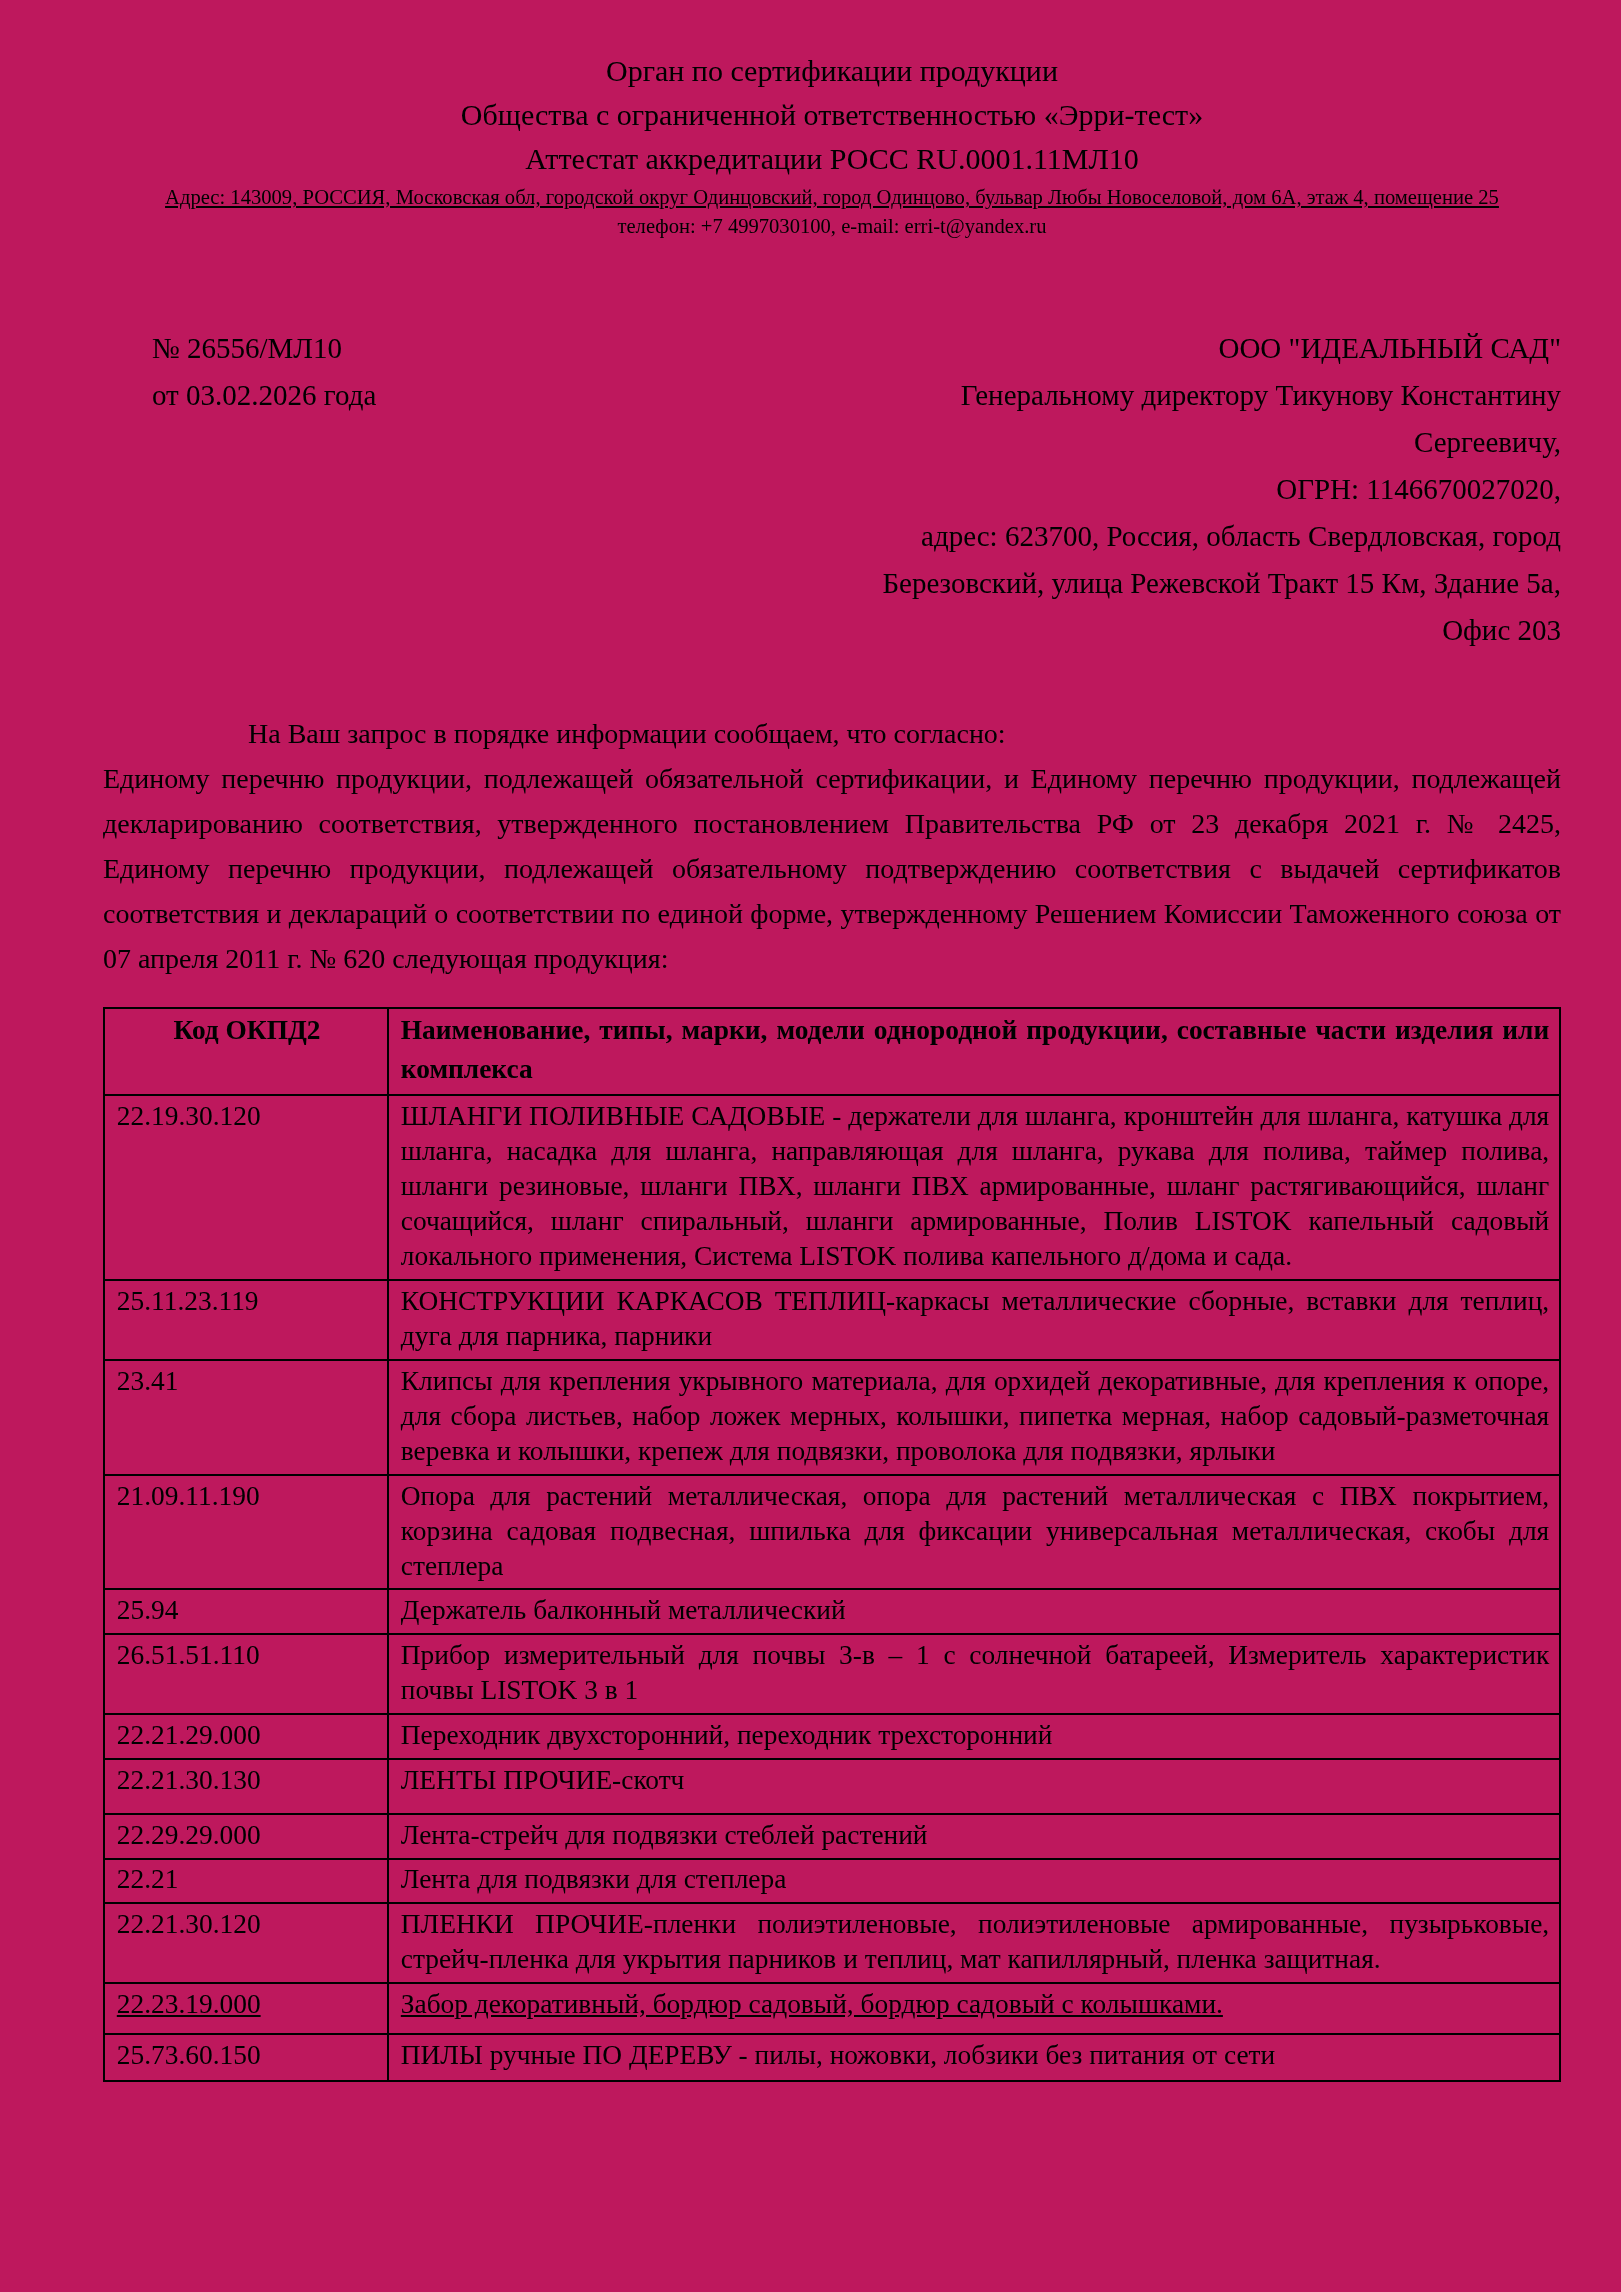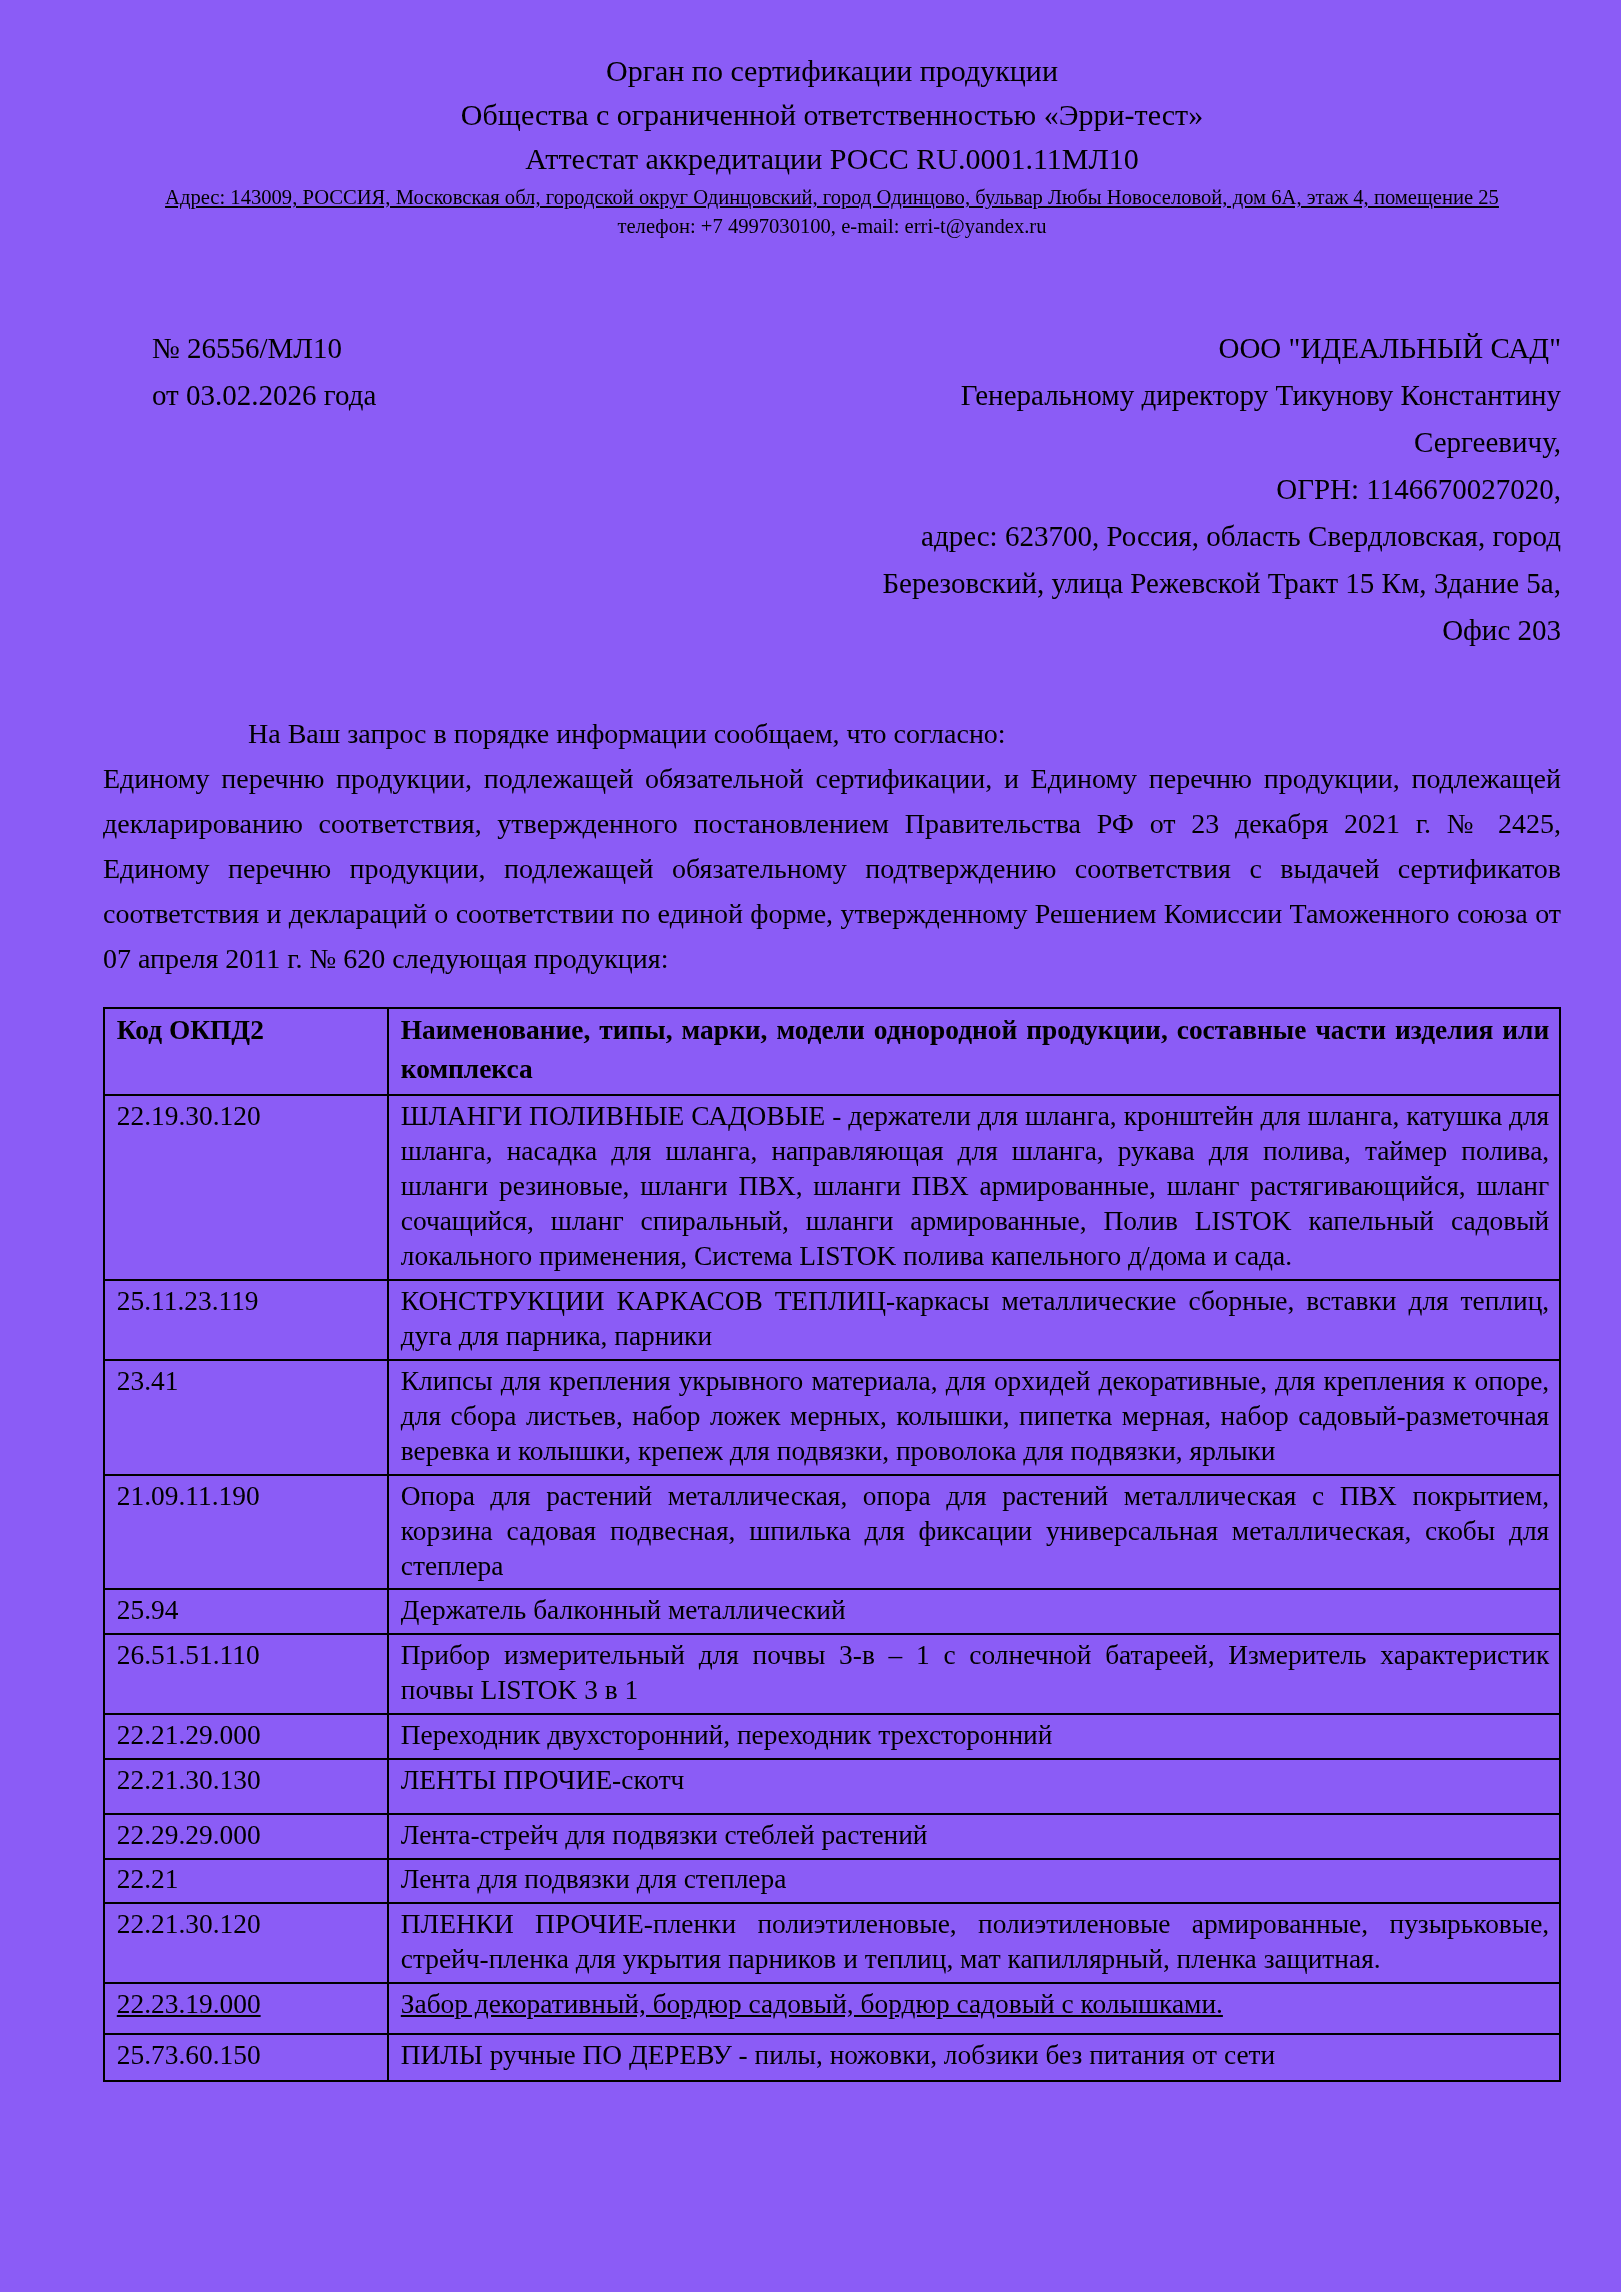--- a/index.html
+++ b/index.html
@@ -6,21 +6,21 @@
   html, body { background: #ffffff; }
   body {
     width: 1621px; height: 2293px;
     font-family: "Liberation Serif", "DejaVu Serif", serif;
     color: #000000;
   }
   .page {
     width: 1621px; height: 2293px;
     padding: 49px 60px 33px 103px;
     overflow: hidden;
-    background: #8b5cf6;
+    background: #be185d;
   }
   
   .letterhead { text-align: center; }
   .org-title { font-size: 30px; line-height: 44px; }
   .org-small { font-size: 20.6px; line-height: 29px; }
   .org-small.addr { margin-top: 2px; padding: 0 29px; text-decoration: underline; }
   
   .ref-row {
     display: flex; justify-content: space-between;
     margin-top: 84px;
@@ -45,21 +45,21 @@
     border-collapse: collapse;
     table-layout: fixed;
   }
   table.products th, table.products td {
     border-top: 2.9px solid #000; border-bottom: 2.9px solid #000;
     border-left: 2px solid #000; border-right: 2px solid #000;
     vertical-align: top;
     padding: 2.9px 9.8px 4.9px 11.8px;
     font-size: 27.4px;
   }
-  table.products th { font-weight: bold; line-height: 39px; text-align: left; }
+  table.products th { font-weight: bold; line-height: 39px; text-align: center; }
   table.products th.name-h { text-align: justify; }
   table.products td { line-height: 35px; }
   td.code, th.code-h { width: 284px; }
   td.desc { text-align: justify; }
   
   tbody tr:nth-of-type(8) td  { height: 55px; }
   tbody tr:nth-of-type(12) td { height: 51px; text-decoration: underline; }
   tbody tr:nth-of-type(13) td { height: 47px; }
 </style>
 </head>

